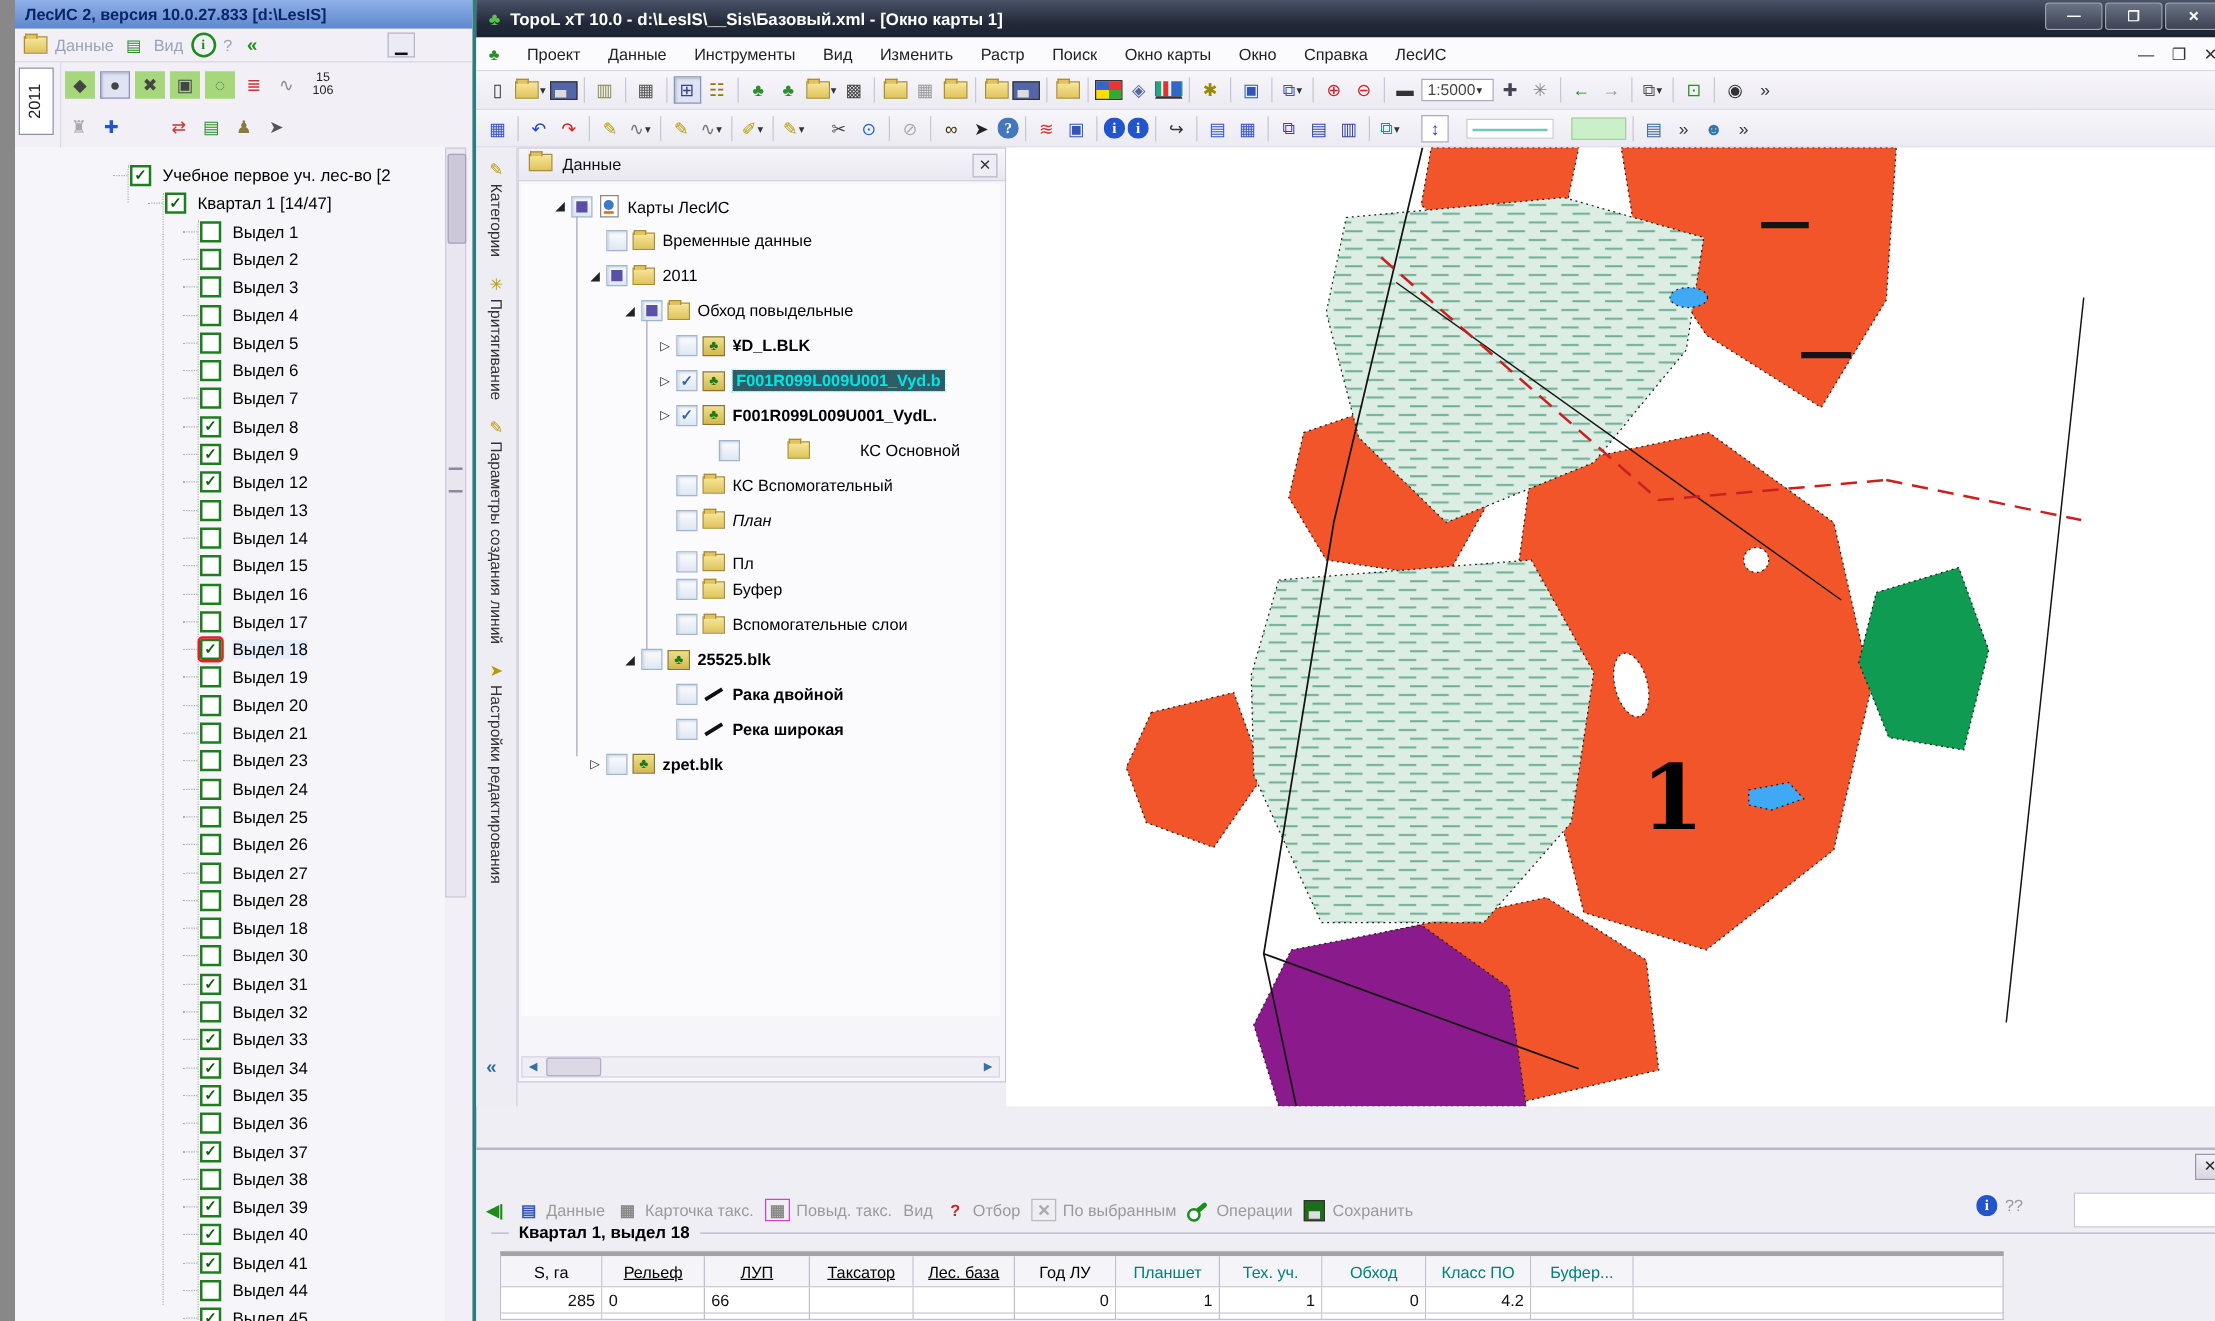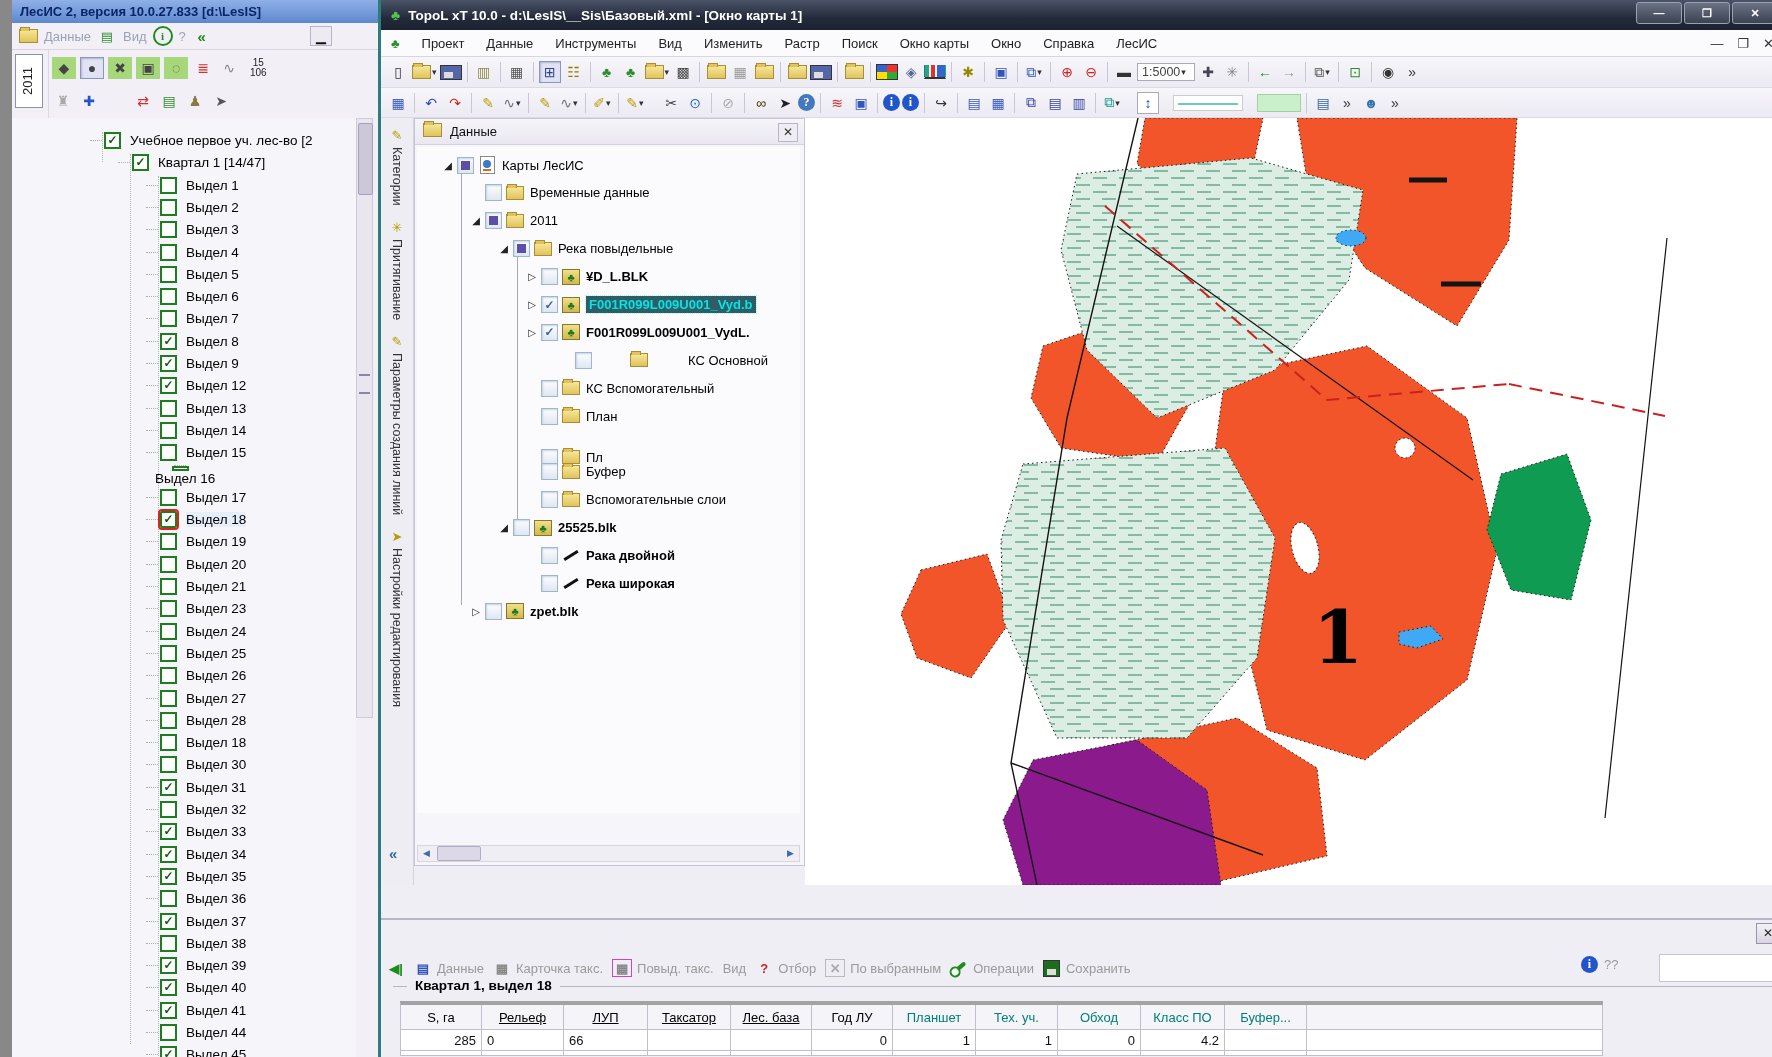--- a/index.html
+++ b/index.html
@@ -266,21 +266,21 @@
         <div class="lt-row" style="top: 301.9px; left: 134px;">
           <span class="lt-stub"></span>
           <span class="lt-cb"></span>
           <span class="lt-lab">Выдел 14</span>
         </div>
         <div class="lt-row" style="top: 324.2px; left: 134px;">
           <span class="lt-stub"></span>
           <span class="lt-cb"></span>
           <span class="lt-lab">Выдел 15</span>
         </div>
-        <div class="lt-row" style="top: 346.5px; left: 134px; flex-direction: column;">
+        <div class="lt-row" style="top: 346.5px; left: 134px;">
           <span class="lt-stub"></span>
           <span class="lt-cb"></span>
           <span class="lt-lab">Выдел 16</span>
         </div>
         <div class="lt-row" style="top: 368.8px; left: 134px;">
           <span class="lt-stub"></span>
           <span class="lt-cb"></span>
           <span class="lt-lab">Выдел 17</span>
         </div>
         <div class="lt-row" style="top: 391.1px; left: 134px;">
@@ -644,21 +644,21 @@
             <span class="dt-lab">2011</span>
           </div>
           <div class="dt-row" style="top: 89.7px; left: 80px;">
             <span class="dt-exp">◢</span>
             <span class="dt-cb">
               <span class="fill"></span>
             </span>
             <span class="dt-ic">
               <span class="folder-mini"></span>
             </span>
-            <span class="dt-lab">Река повыдельные</span>
+            <span class="dt-lab">Обход повыдельные</span>
           </div>
           <div class="dt-row" style="top: 117.6px; left: 108px;">
             <span class="dt-exp">▷</span>
             <span class="dt-cb"></span>
             <span class="dt-ic">
               <span class="blockic">♣</span>
             </span>
             <span class="dt-lab b">¥D_L.BLK</span>
           </div>
           <div class="dt-row" style="top: 145.5px; left: 108px;">
@@ -686,29 +686,29 @@
             <span class="dt-lab">КС Основной</span>
           </div>
           <div class="dt-row" style="top: 229.2px; left: 108px;">
             <span class="dt-exp"></span>
             <span class="dt-cb"></span>
             <span class="dt-ic">
               <span class="folder-mini"></span>
             </span>
             <span class="dt-lab">КС Вспомогательный</span>
           </div>
-          <div class="dt-row" style="top: 257.1px; left: 108px;">
+          <div class="dt-row" style="top: 257.1px; left: 108px; font-style: italic;">
             <span class="dt-exp"></span>
             <span class="dt-cb"></span>
             <span class="dt-ic">
               <span class="folder-mini"></span>
             </span>
             <span class="dt-lab">План</span>
           </div>
-          <div class="dt-row" style="top: 298px; left: 108px;">
+          <div class="dt-row" style="top: 287px; left: 108px; align-items: flex-end;">
             <span class="dt-exp"></span>
             <span class="dt-cb"></span>
             <span class="dt-ic">
               <span class="folder-mini"></span>
             </span>
             <span class="dt-lab">Пл</span>
           </div>
           <div class="dt-row" style="top: 312.9px; left: 108px;">
             <span class="dt-exp"></span>
             <span class="dt-cb"></span>

